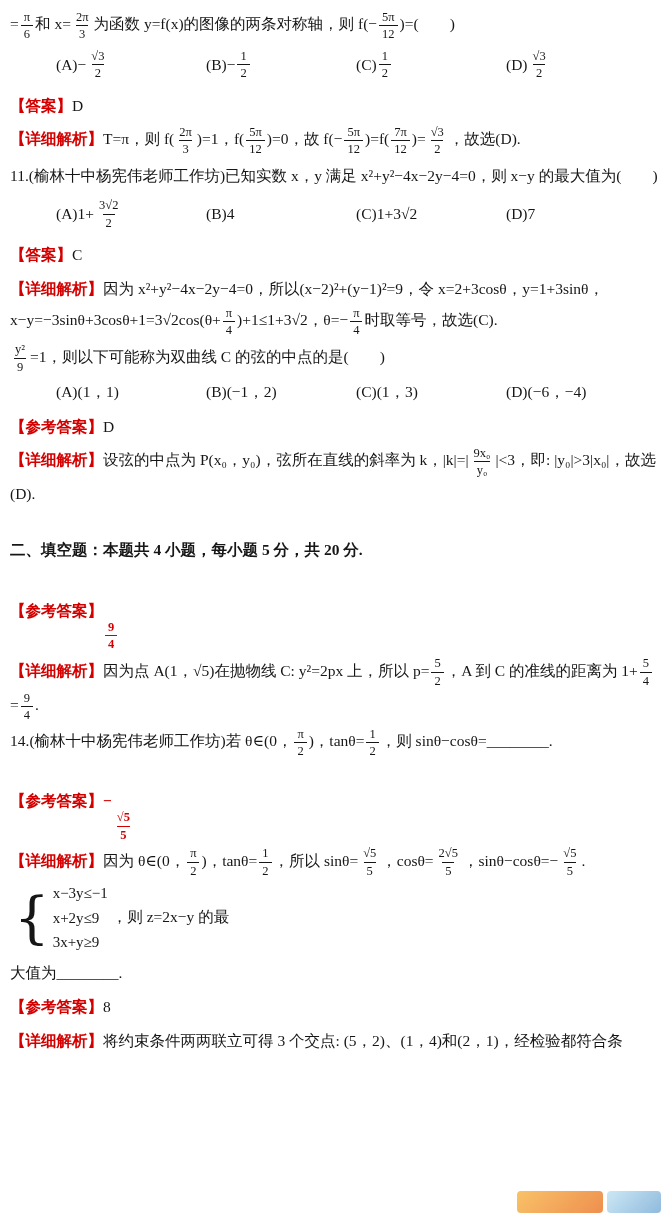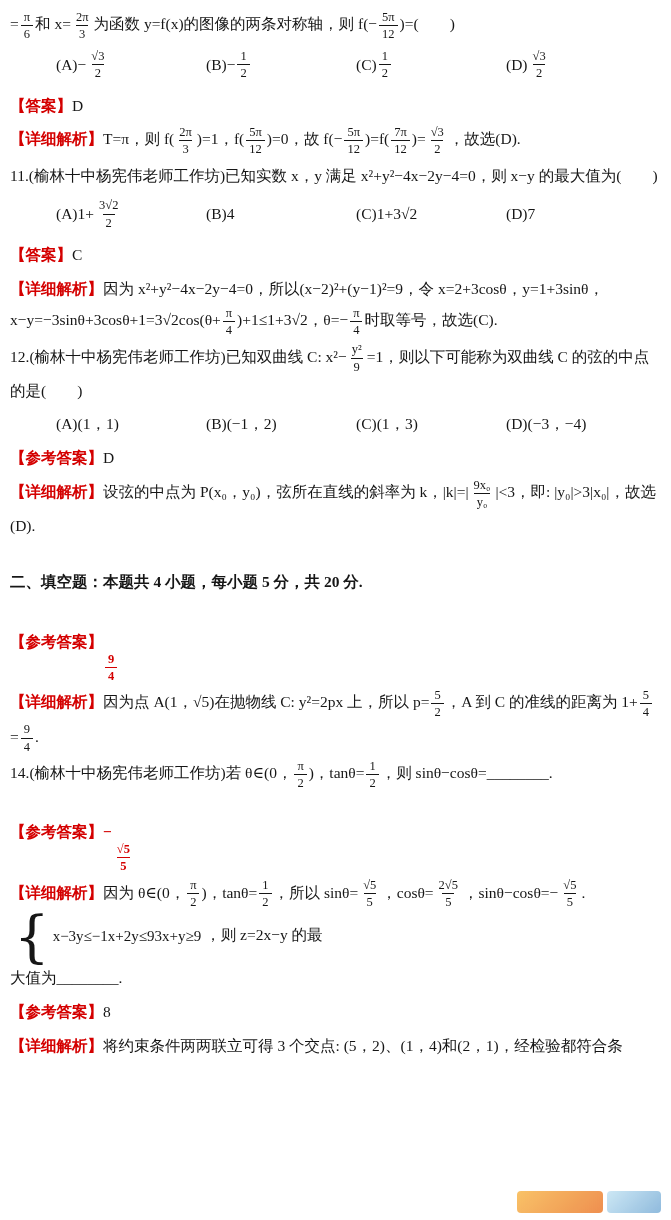--- a/index.html
+++ b/index.html
@@ -18,21 +18,21 @@
   .frac{
     display:inline-flex;flex-direction:column;align-items:center;
     vertical-align:middle;font-size:12.5px;line-height:1.3;margin:0 2px;
   }
   .frac .num{padding:0 3px;}
   .frac .den{border-top:1px solid currentColor;padding:0 3px;}
   .red{color:var(--red);font-weight:700;margin-top:48px;}
   .section{font-weight:700;margin:24px 0 6px 0;line-height:2.0;}
   .sys{display:inline-flex;align-items:center;vertical-align:middle;margin:0 4px;}
   .sys .brace{font-size:56px;font-weight:400;line-height:.85;margin-right:3px;font-family:"DejaVu Serif",serif;}
-  .sys .rows{display:inline-flex;line-height:1.65;font-size:15px;}
+  .sys .rows{display:inline-flex;flex-direction:column;line-height:1.65;font-size:15px;}
   .wm{position:absolute;right:2px;bottom:4px;width:152px;height:28px;display:flex;align-items:center;gap:4px;opacity:.92;}
   .wm-a{width:86px;height:22px;border-radius:4px;background:linear-gradient(135deg,#f5a623,#e65c00);opacity:.75;}
   .wm-b{width:54px;height:22px;border-radius:4px;background:linear-gradient(135deg,#9bd0ea,#2277bb);opacity:.55;}
 </style>
 </head>
 <body>
 
 <div class="page">
 
   <p class="para">
@@ -125,31 +125,31 @@
     <span class="red">【详细解析】</span><span>因为 x²+y²−4x−2y−4=0，所以(x−2)²+(y−1)²=9，令 x=2+3cosθ，y=1+3sinθ，x−y=−3sinθ+3cosθ+1=3√2cos(θ+</span><span class="frac">
         <span class="num">π</span>
         <span class="den">4</span>
       </span><span>)+1≤1+3√2，θ=−</span><span class="frac">
         <span class="num">π</span>
         <span class="den">4</span>
       </span><span>时取等号，故选(C).</span>
   </p>
 
   <p class="para">
-    <span>12.(榆林十中杨宪伟老师工作坊)已知双曲线 C: x²−</span><span class="frac">
+    <span class="frac">
         <span class="num">y²</span>
         <span class="den">9</span>
       </span><span>=1，则以下可能称为双曲线 C 的弦的中点的是(　　)</span>
   </p>
 
   <div class="opts">
     <span class="opt">(A)(1，1)</span>
     <span class="opt">(B)(−1，2)</span>
     <span class="opt">(C)(1，3)</span>
-    <span class="opt">(D)(−3，−4)</span>
+    <span class="opt">(D)(−6，−4)</span>
   </div>
 
   <p class="para">
     <span class="red">【参考答案】</span><span>D</span>
   </p>
 
   <p class="para">
     <span class="red">【详细解析】</span><span>设弦的中点为 P(x₀，y₀)，弦所在直线的斜率为 k，|k|=|</span><span class="frac">
         <span class="num">9x₀</span>
         <span class="den">y₀</span>

